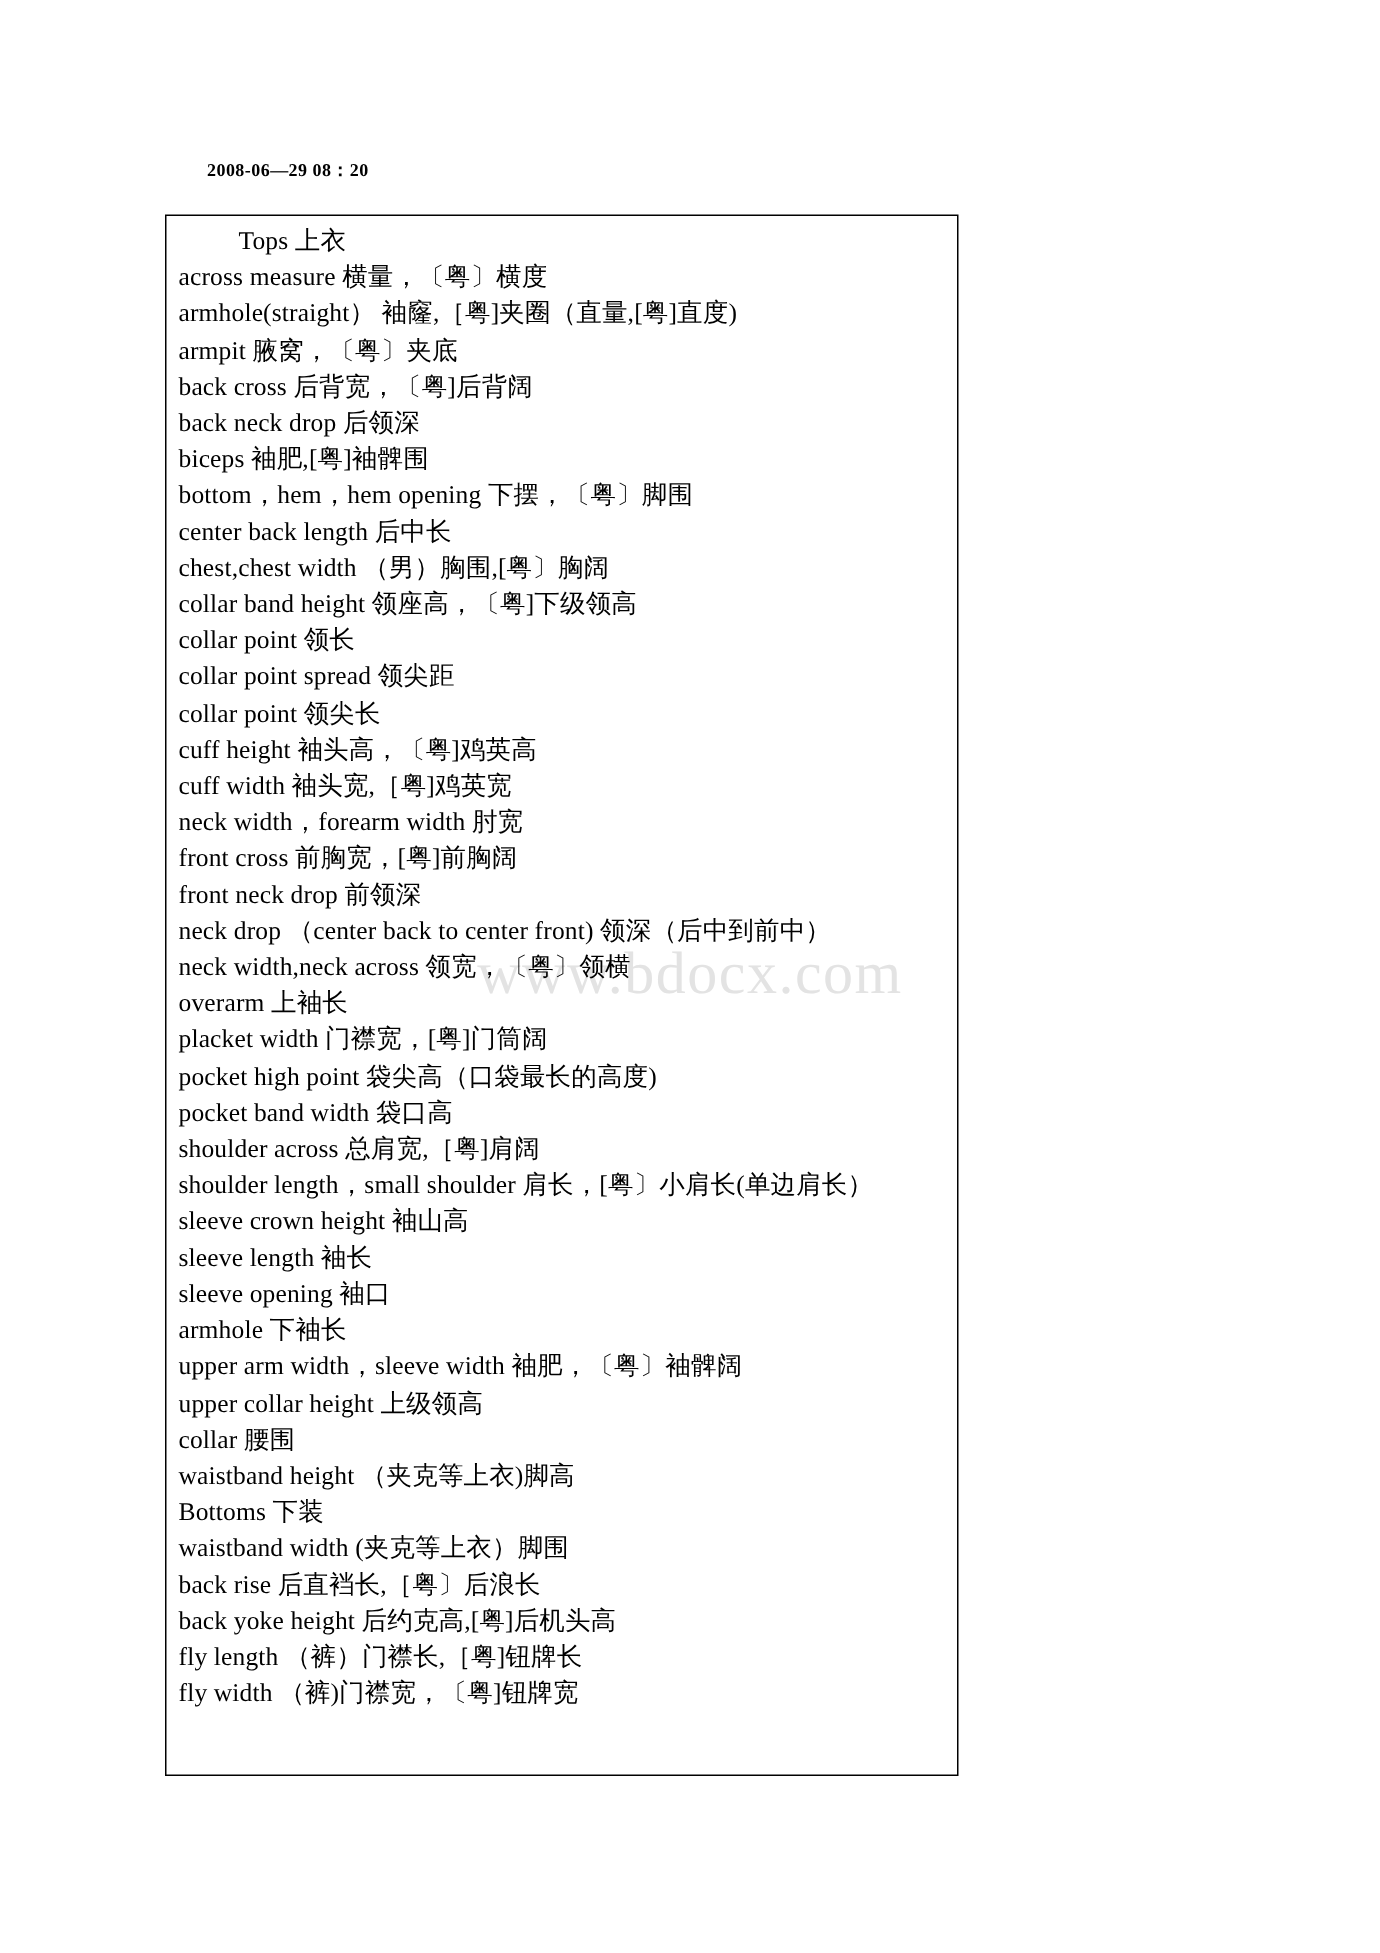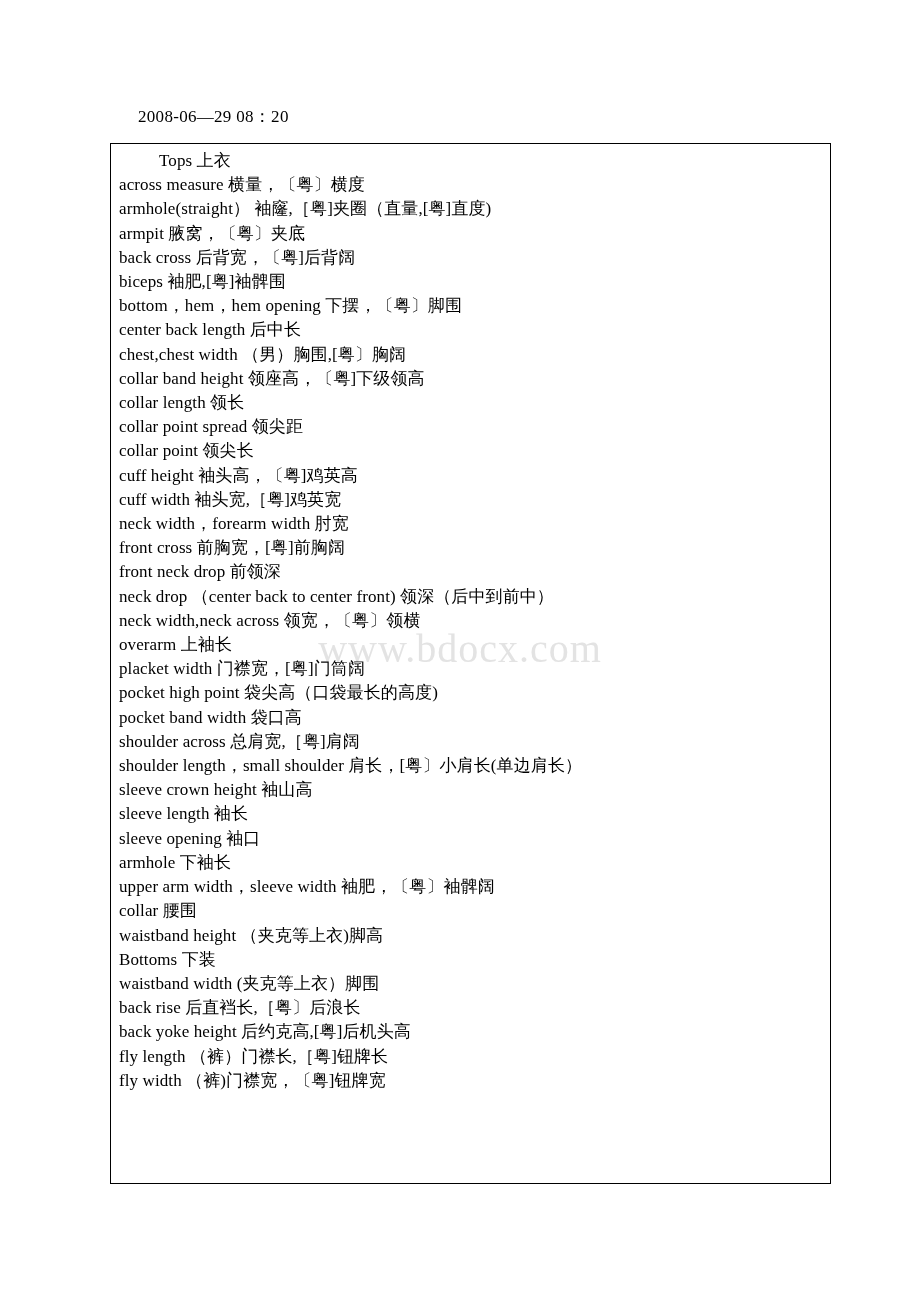--- a/index.html
+++ b/index.html
@@ -18,29 +18,30 @@
   .page {
     position: absolute;
     left: 0; top: 0;
     width: 920px;
     height: 1302px;
   }
   .date-line {
     position: absolute;
     left: 138px;
     top: 105px;
-    font-size: 17px;
+    font-size: 12px;
     letter-spacing: 0.3px;
     white-space: nowrap;
+    font-weight: bold;
   }
   .doc-box {
     position: absolute;
     left: 110px;
     top: 143px;
-    width: 721px;
+    width: 529px;
     height: 1041px;
     border: 1px solid #000000;
     box-sizing: border-box;
     background: transparent;
     overflow: hidden;
   }
   .lines {
     position: absolute;
     left: 8px;
     top: 5px;
@@ -85,46 +86,48 @@
   <div class="content-layer">
     <div class="date-line">2008-06—29 08：20</div>
 
     <div class="doc-box">
       <div class="lines">
           <div class="line indent">Tops 上衣</div>
           <div class="line">across measure 横量，〔粤〕横度</div>
           <div class="line">armhole(straight） 袖窿,［粤]夹圈（直量,[粤]直度)</div>
           <div class="line">armpit 腋窝，〔粤〕夹底</div>
           <div class="line">back cross 后背宽，〔粤]后背阔</div>
+          <div class="line">back neck drop 后领深</div>
           <div class="line">biceps 袖肥,[粤]袖髀围</div>
           <div class="line">bottom，hem，hem opening 下摆，〔粤〕脚围</div>
           <div class="line">center back length 后中长</div>
           <div class="line">chest,chest width （男）胸围,[粤〕胸阔</div>
           <div class="line">collar band height 领座高，〔粤]下级领高</div>
-          <div class="line">collar length 领长</div>
+          <div class="line">collar point 领长</div>
           <div class="line">collar point spread 领尖距</div>
           <div class="line">collar point 领尖长</div>
           <div class="line">cuff height 袖头高，〔粤]鸡英高</div>
           <div class="line">cuff width 袖头宽,［粤]鸡英宽</div>
           <div class="line">neck width，forearm width 肘宽</div>
           <div class="line">front cross 前胸宽，[粤]前胸阔</div>
           <div class="line">front neck drop 前领深</div>
           <div class="line">neck drop （center back to center front) 领深（后中到前中）</div>
           <div class="line">neck width,neck across 领宽，〔粤〕领横</div>
           <div class="line">overarm 上袖长</div>
           <div class="line">placket width 门襟宽，[粤]门筒阔</div>
           <div class="line">pocket high point 袋尖高（口袋最长的高度)</div>
           <div class="line">pocket band width 袋口高</div>
           <div class="line">shoulder across 总肩宽,［粤]肩阔</div>
           <div class="line">shoulder length，small shoulder 肩长，[粤〕小肩长(单边肩长）</div>
           <div class="line">sleeve crown height 袖山高</div>
           <div class="line">sleeve length 袖长</div>
           <div class="line">sleeve opening 袖口</div>
           <div class="line">armhole 下袖长</div>
           <div class="line">upper arm width，sleeve width 袖肥，〔粤〕袖髀阔</div>
+          <div class="line">upper collar height 上级领高</div>
           <div class="line">collar 腰围</div>
           <div class="line">waistband height （夹克等上衣)脚高</div>
           <div class="line">Bottoms 下装</div>
           <div class="line">waistband width (夹克等上衣）脚围</div>
           <div class="line">back rise 后直裆长,［粤〕后浪长</div>
           <div class="line">back yoke height 后约克高,[粤]后机头高</div>
           <div class="line">fly length （裤）门襟长,［粤]钮牌长</div>
           <div class="line">fly width （裤)门襟宽，〔粤]钮牌宽</div>
         </div>
     </div>

